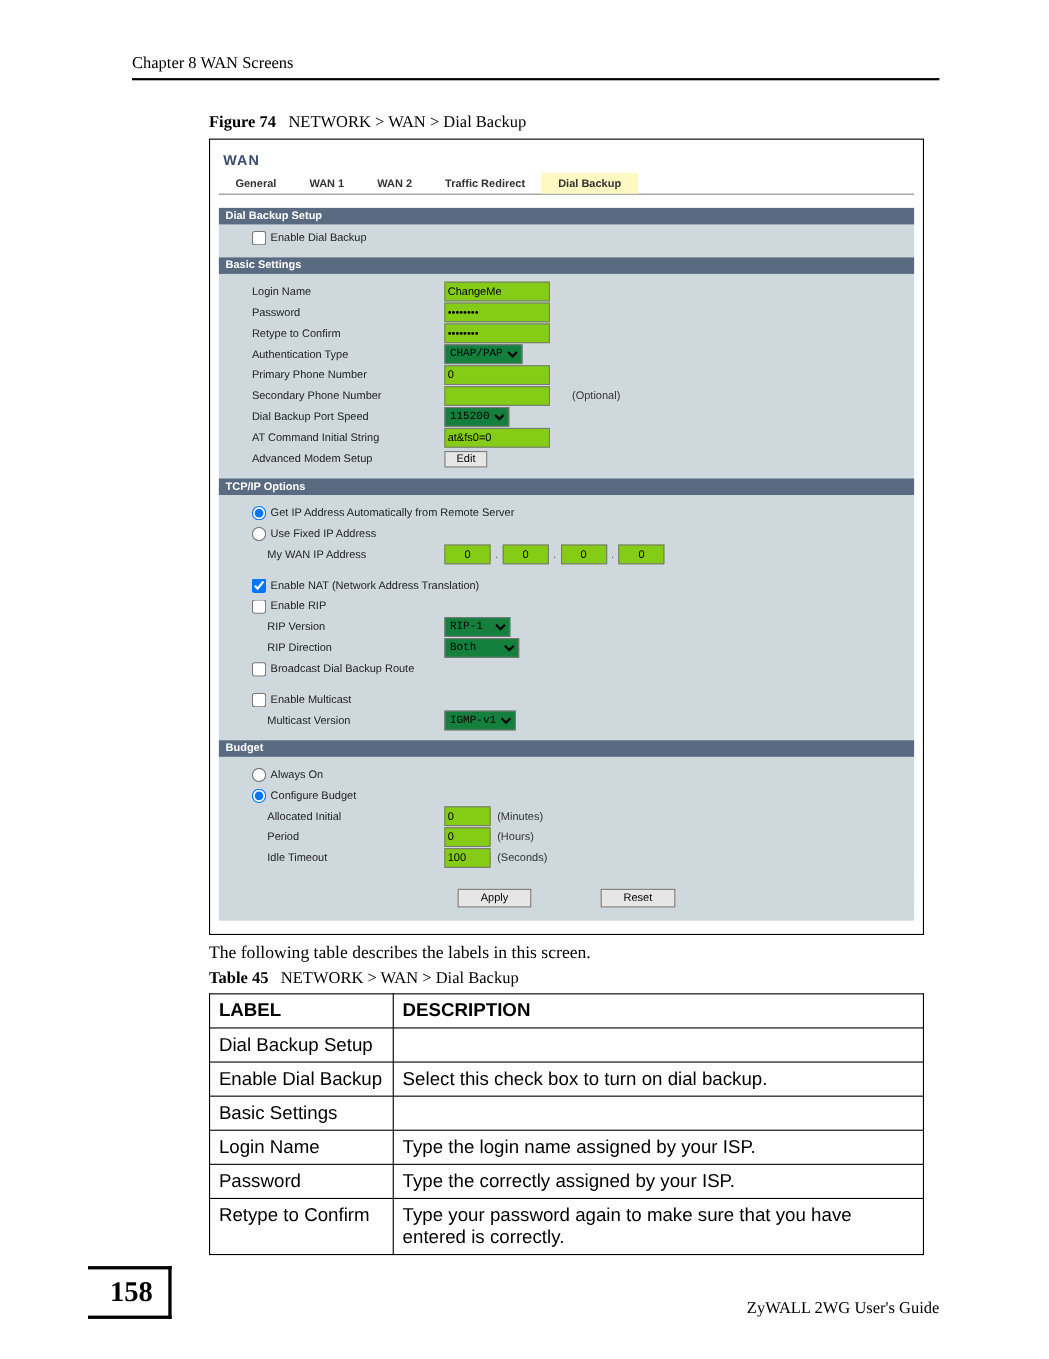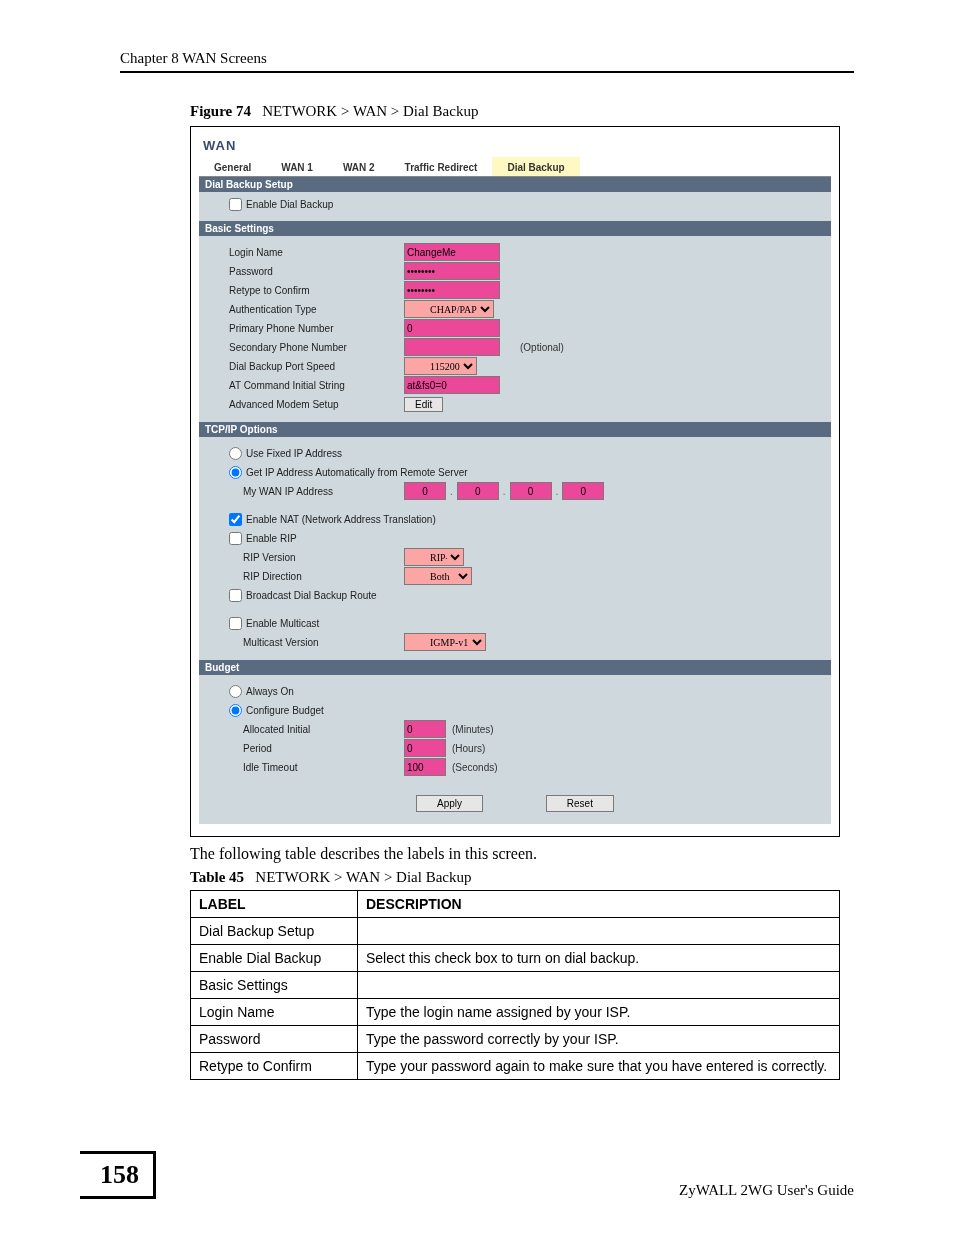--- a/index.html
+++ b/index.html
@@ -3,45 +3,45 @@
 <meta charset="utf-8">
 <style>
   html,body{margin:0;padding:0;background:#fff;font-family:"Times New Roman",serif;color:#000;}
   .page{width:954px;min-height:1235px;margin:0 auto;position:relative;padding:50px 100px 0 120px;box-sizing:border-box;}
   .chapter-head{font-size:15px;margin-bottom:4px;}
   .hr{border:none;border-top:2px solid #000;margin:0 0 30px 0;}
   .figcap{font-size:15px;margin-bottom:6px;margin-left:70px;}
   .figcap b{font-weight:bold;}
   .shot{margin-left:70px;border:1px solid #000;padding:8px 8px 12px 8px;font-family:Verdana,Arial,sans-serif;font-size:10px;color:#2a2a2a;width:650px;box-sizing:border-box;}
   .wan-title{color:#3a4a70;font-weight:bold;font-size:13px;letter-spacing:1px;margin:3px 0 4px 4px;}
-  .tabs{display:flex;border-bottom:1px solid #888;margin-bottom:0;}
+  .tabs{display:flex;border-bottom:1px solid #888;margin-bottom:12px;}
   .tab{flex:0 0 auto;padding:4px 14px 3px;font-size:10px;font-weight:bold;color:#333;border:1px solid transparent;border-bottom:none;white-space:nowrap;}
   .tab.active{background:#fef9c3;}
   .panel{background:#cfd8dc;padding:0 0 10px 0;}
   .section-head{background:#5a6a80;color:#fff;font-size:10px;font-weight:bold;padding:2px 6px;margin:0;}
   .section-body{padding:6px 10px 8px 30px;}
   .row{display:flex;align-items:center;min-height:18px;margin:1px 0;}
   .lbl{flex:0 0 175px;font-size:10px;color:#222;}
   .lbl.ind{padding-left:14px;flex-basis:161px;}
   .ctl{flex:0 0 auto;}
-  input[type=text],input[type=password]{font-family:Verdana,Arial,sans-serif;font-size:10px;border:1px solid #7a7a7a;background:#ec4899;padding:1px 2px;height:14px;box-sizing:content-box;}
+  input[type=text],input[type=password]{font-family:Verdana,Arial,sans-serif;font-size:10px;border:1px solid #7a7a7a;background:#84cc16;padding:1px 2px;height:14px;box-sizing:content-box;}
   .w90{width:90px;} .w36{width:36px;}
-  select{font-family:Liberation Serif, serif;font-size:10px;border:1px solid #7a7a7a;background:#fca5a5;height:18px;padding-left:21px;}
+  select{font-family:Liberation Mono, monospace;font-size:10px;border:1px solid #7a7a7a;background:#15803d;height:18px;}
   .btn{font-family:Verdana,Arial,sans-serif;font-size:10px;border:1px solid #7a7a7a;background:#e6e6e6;padding:1px 10px;cursor:pointer;}
   .chk{margin:0 4px 0 0;vertical-align:middle;}
   .rad{margin:0 4px 0 0;vertical-align:middle;}
   .opt{font-size:10px;color:#222;display:inline-flex;align-items:center;}
   .unit{font-size:10px;color:#333;margin-left:6px;}
   .optional{font-size:10px;color:#333;margin-left:20px;}
   .ipdot{padding:0 4px;color:#666;}
   .btnbar{text-align:center;padding:10px 0 2px;background:#cfd8dc;}
   .btnbar .btn{margin:0 30px;padding:2px 20px;}
   .bodytext{font-size:16px;margin:8px 0 6px 70px;font-family:"Times New Roman",serif;}
   .tblcap{font-size:15px;margin:0 0 4px 70px;}
-  table.desc{border-collapse:collapse;width:650px;margin-left:70px;font-family:Arial,Helvetica,sans-serif;font-size:14px;}
+  table.desc{border-collapse:collapse;width:650px;margin-left:70px;font-family:Arial,Helvetica,sans-serif;font-size:17px;}
   table.desc th, table.desc td{border:1px solid #000;padding:5px 8px;text-align:left;vertical-align:top;}
   table.desc th{font-weight:bold;}
   .footer{position:absolute;bottom:36px;left:0;right:0;padding:0 100px 0 80px;display:flex;align-items:flex-end;justify-content:space-between;}
   .pagenum-box{border:3px solid #000;border-left:none;padding:6px 14px 6px 20px;font-size:26px;font-weight:bold;}
   .guide{font-size:15px;}
 </style>
 </head>
 <body>
 
 <div class="page">
@@ -110,28 +110,28 @@
         <div class="row">
             <div class="lbl">Advanced Modem Setup</div>
           <div class="ctl"><button class="btn">Edit</button></div>
           </div>
       </div>
 
       <div class="section-head">TCP/IP Options</div>
       <div class="section-body">
         <div class="row">
             <label class="opt">
+              <input type="radio" class="rad" name="ipmode" checked="" style="">
+              <span>Get IP Address Automatically from Remote Server</span>
+            </label>
+          </div>
+        <div class="row">
+            <label class="opt">
               <input type="radio" class="rad" name="ipmode" style="">
               <span>Use Fixed IP Address</span>
-            </label>
-          </div>
-        <div class="row">
-            <label class="opt">
-              <input type="radio" class="rad" name="ipmode" checked="" style="">
-              <span>Get IP Address Automatically from Remote Server</span>
             </label>
           </div>
         <div class="row">
             <div class="lbl ind">My WAN IP Address</div>
           <div class="ctl">
             <input type="text" class="w36" style="text-align: center;" value="0"><span class="ipdot">.</span><input type="text" class="w36" style="text-align: center;" value="0"><span class="ipdot">.</span><input type="text" class="w36" style="text-align: center;" value="0"><span class="ipdot">.</span><input type="text" class="w36" style="text-align: center;" value="0">
           </div>
           </div>
         <div style="height:8px"></div>
         <div class="row">
@@ -234,21 +234,21 @@
     <tr>
           <td>Basic Settings</td>
           <td></td>
         </tr>
     <tr>
           <td>Login Name</td>
           <td>Type the login name assigned by your ISP.</td>
         </tr>
     <tr>
           <td>Password</td>
-          <td>Type the password correctly by your ISP.</td>
+          <td>Type the correctly assigned by your ISP.</td>
         </tr>
     <tr>
           <td>Retype to Confirm</td>
           <td>Type your password again to make sure that you have entered is correctly.</td>
         </tr>
   </tbody>
     </table>
 
   <div class="footer">
     <div class="pagenum-box">158</div>

